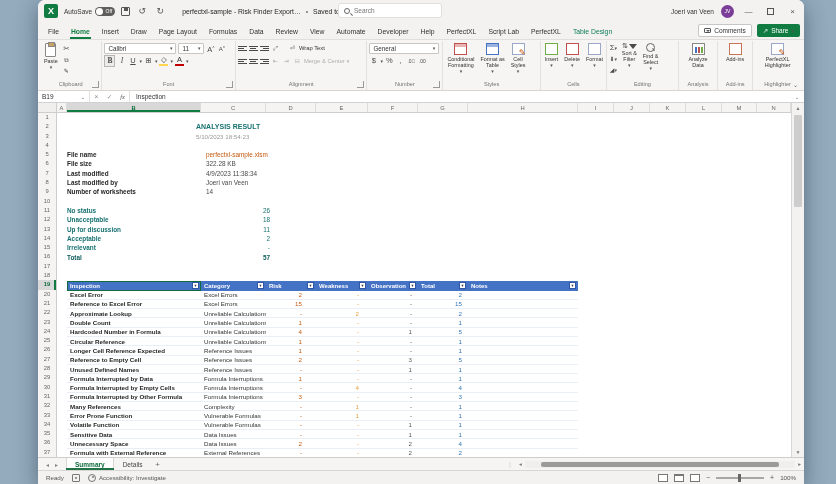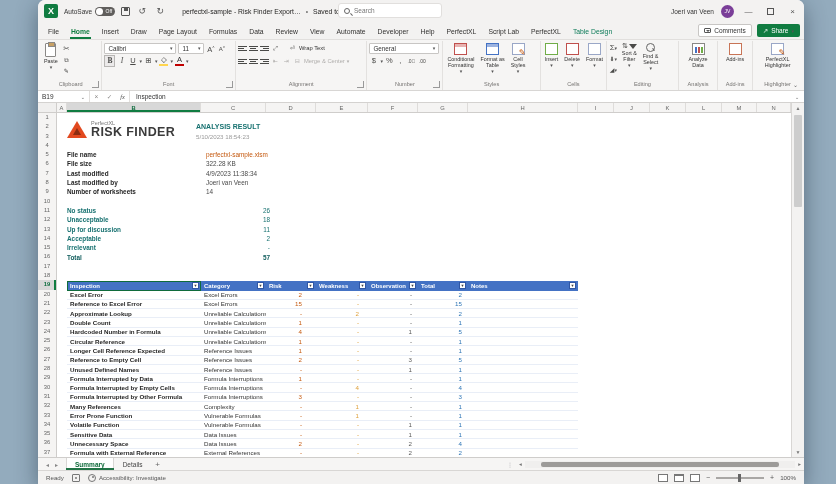--- a/index.html
+++ b/index.html
@@ -551,27 +551,20 @@
         <div class="rn">32</div>
         <div class="rn">33</div>
         <div class="rn">34</div>
         <div class="rn">35</div>
         <div class="rn">36</div>
         <div class="rn">37</div>
         <div class="rn">38</div>
       </div>
     <div id="sheetcontent">
 
-      <div id="logo">
-        <span class="tri"></span>
-        <span class="logotext">
-          <div class="small">PerfectXL</div>
-          <div class="big">RISK FINDER</div>
-        </span>
-      </div>
       <div id="report-title">ANALYSIS RESULT</div>
       <div id="report-ts">5/10/2023 18:54:23</div>
 
       <div id="fileinfo">
           <div class="iline highlight">
           <span class="ilabel">File name</span>
           <span class="ivalue">perfectxl-sample.xlsm</span>
         </div>
           <div class="iline">
           <span class="ilabel">File size</span>

